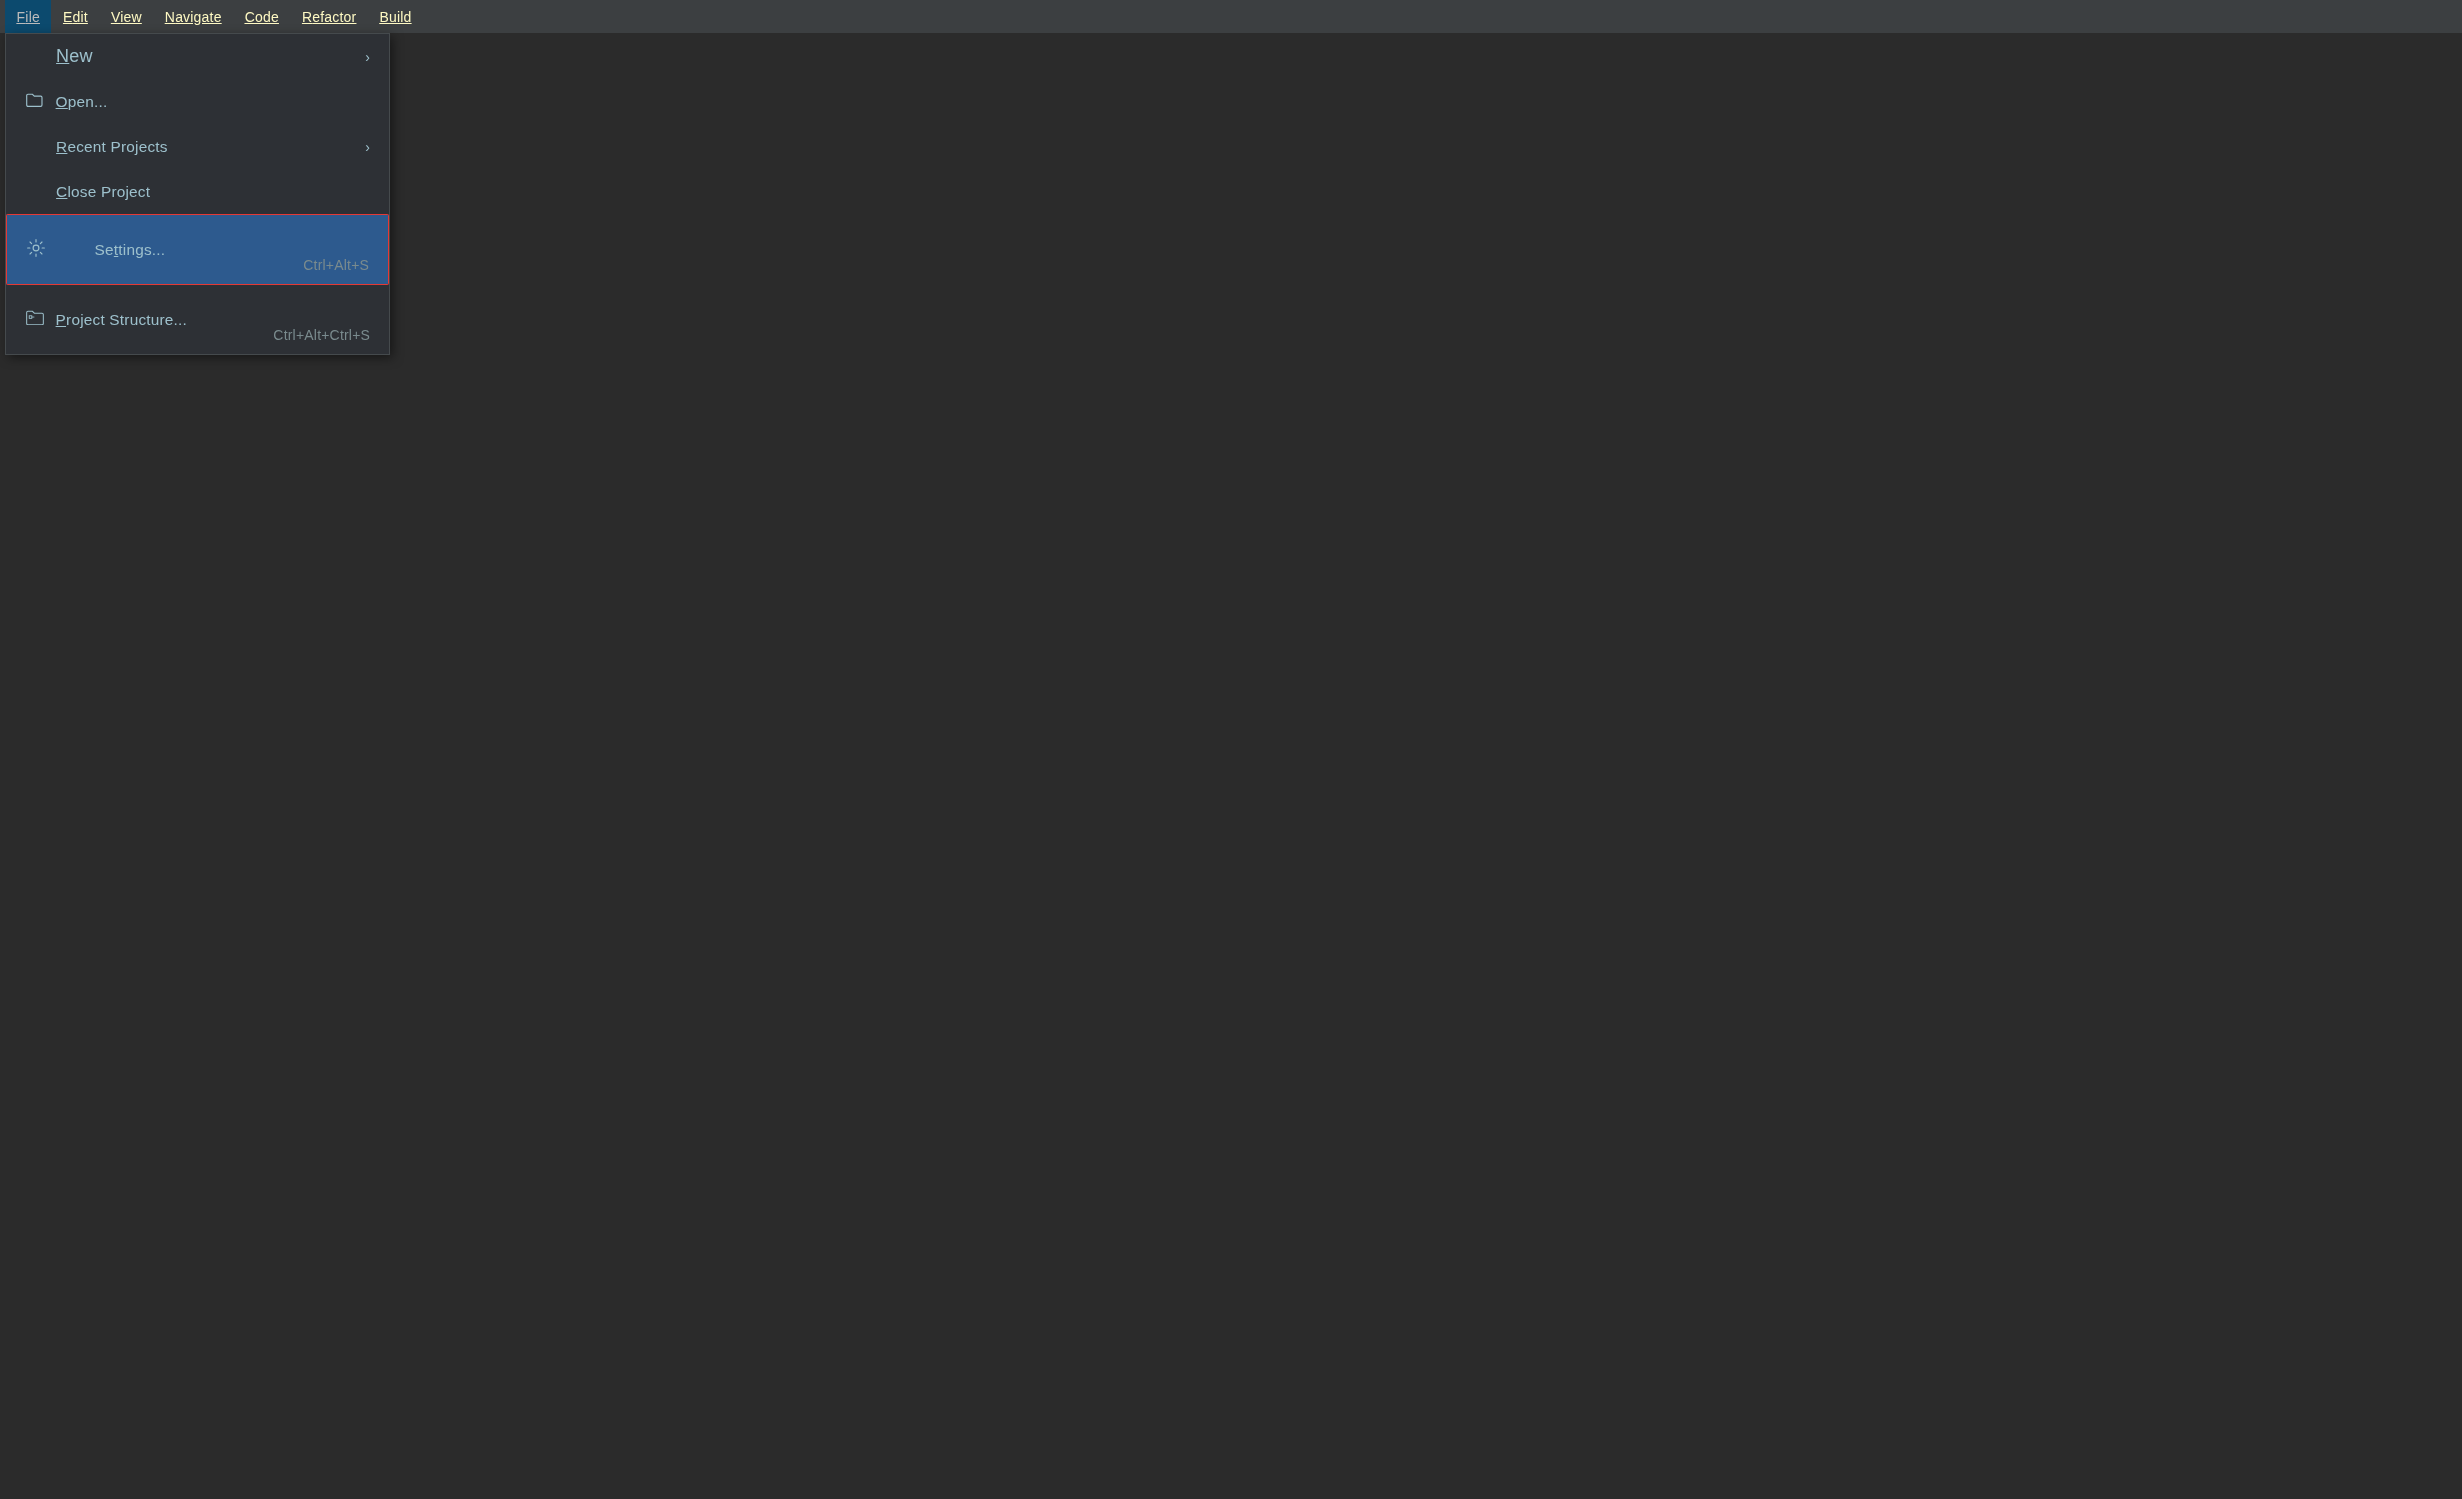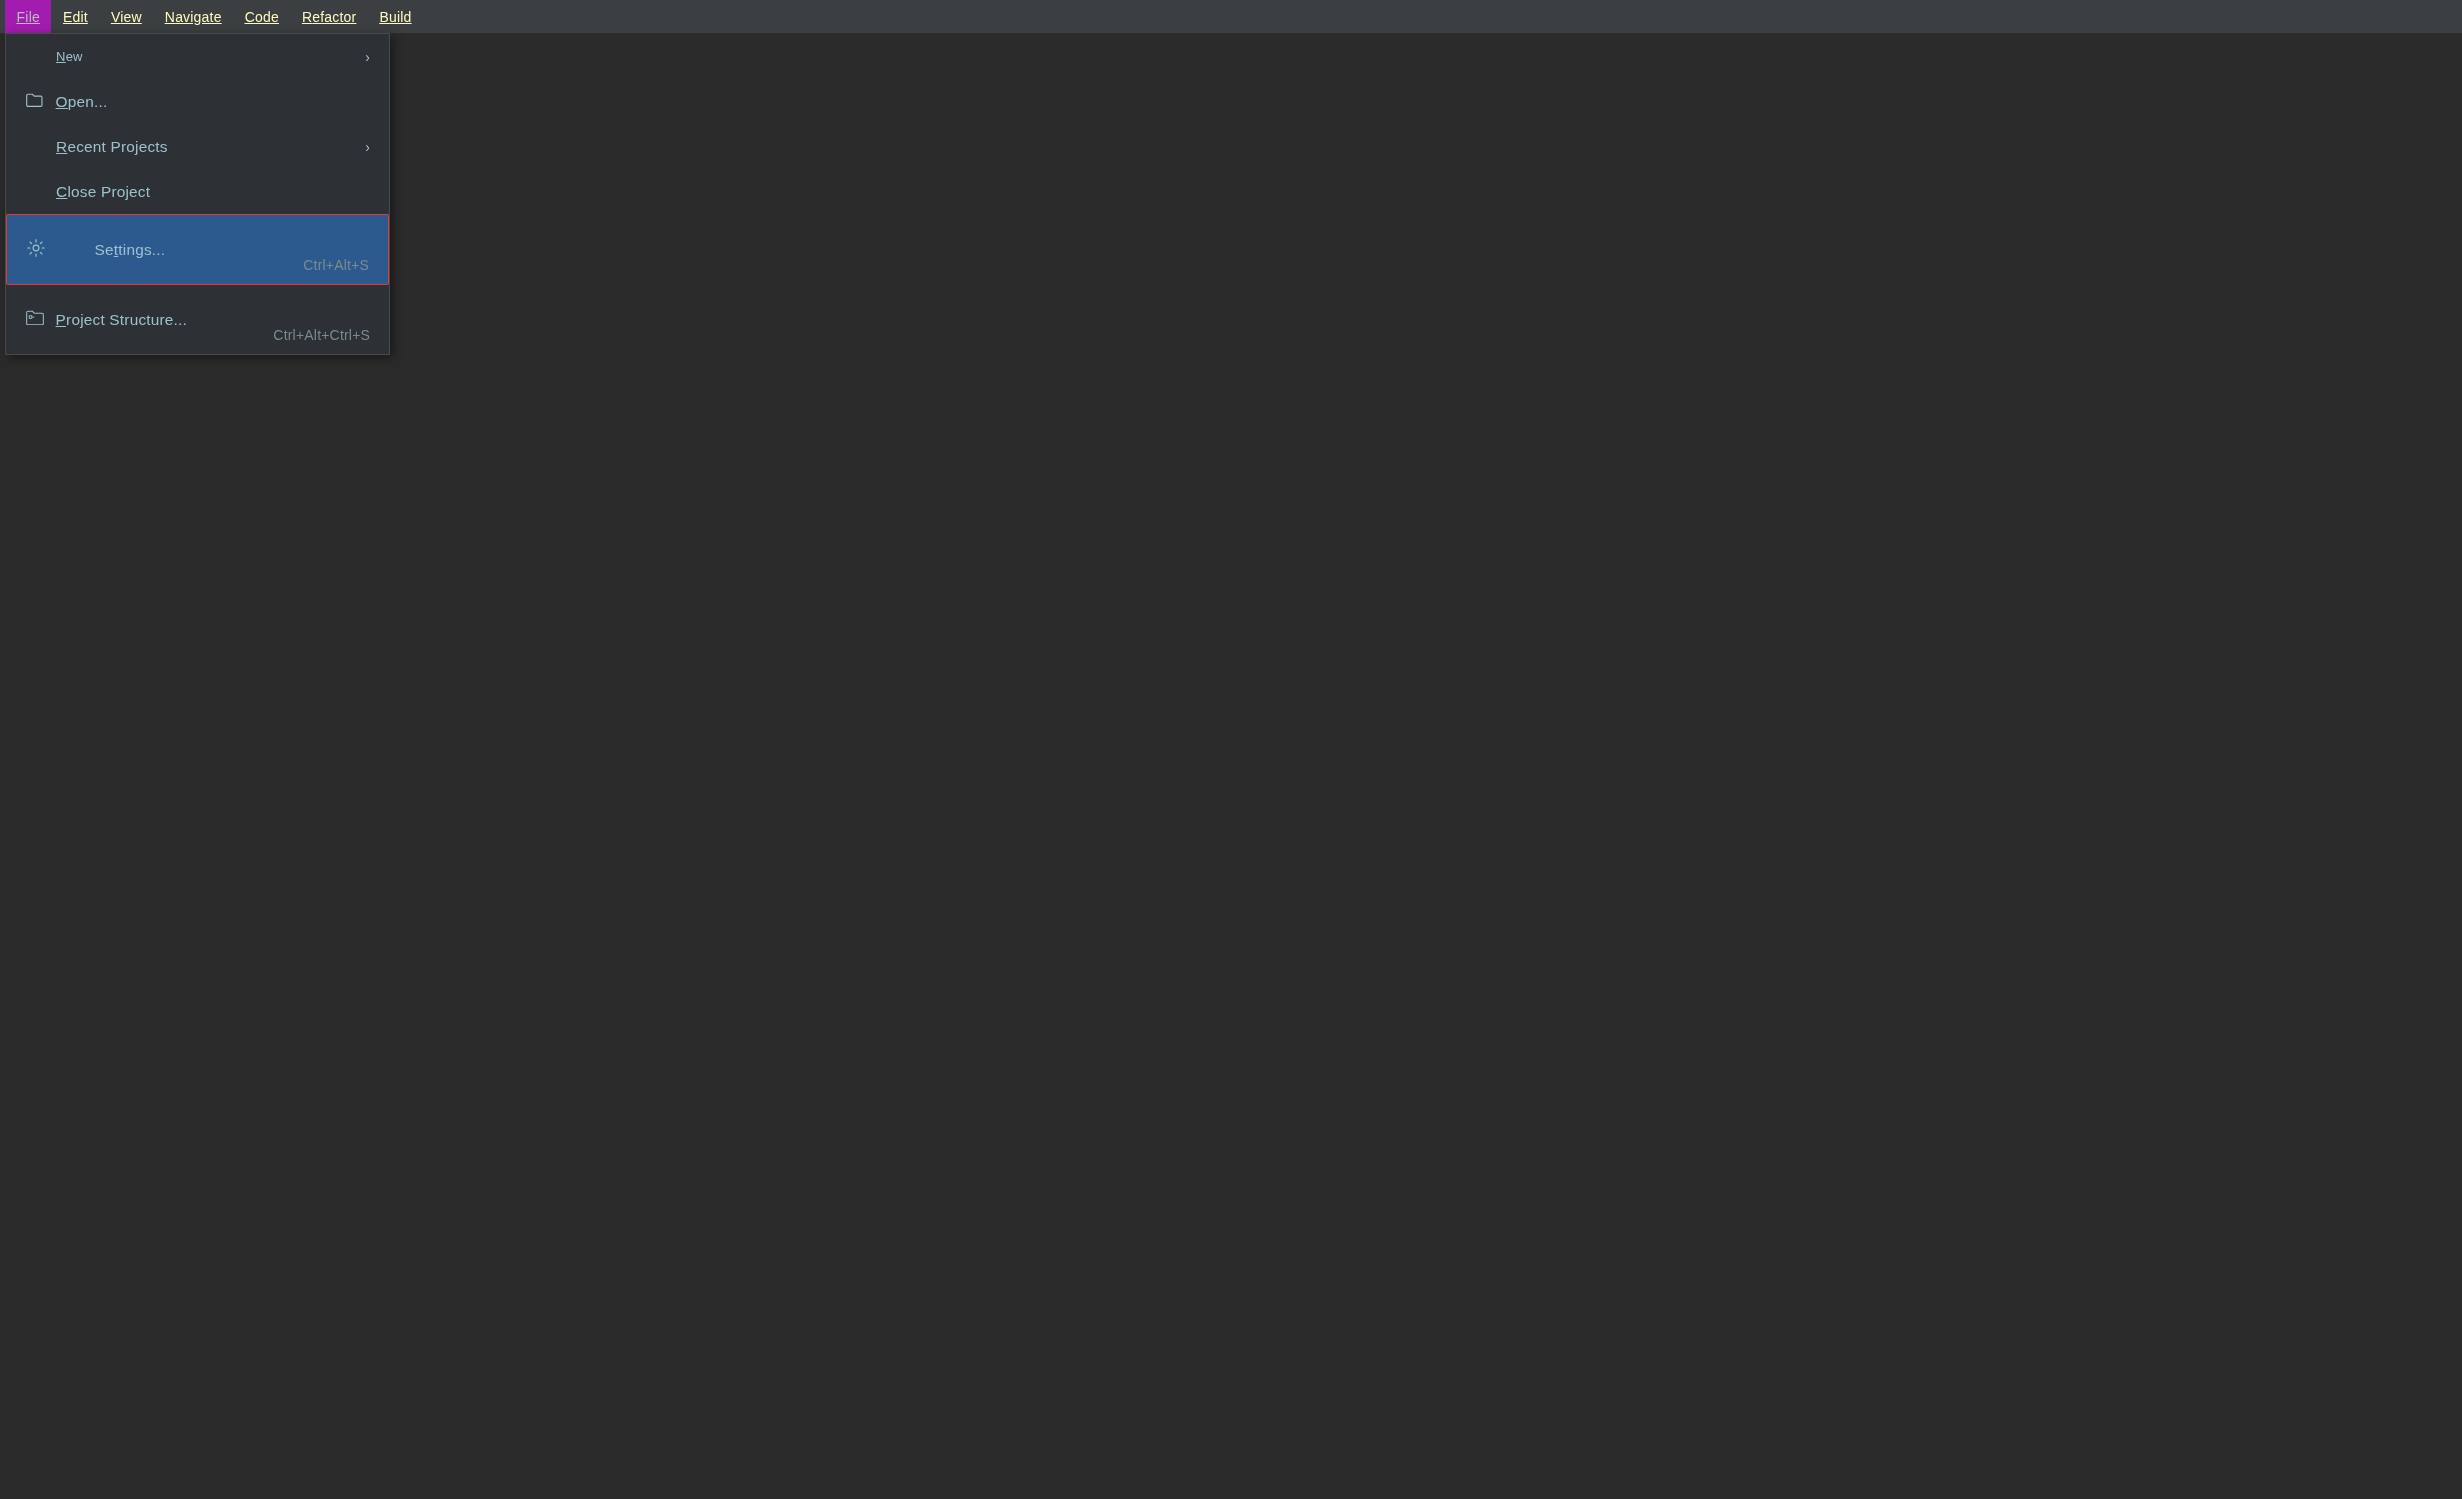--- a/index.html
+++ b/index.html
@@ -31,21 +31,21 @@
       color: #fef9c3;
       font-size: 14px;
       cursor: pointer;
       position: relative;
       text-decoration: underline;
       text-decoration-style: solid;
       letter-spacing: 0.2px;
     }
 
     .menubar-item.active {
-      background-color: #a21caf;
+      background-color: #0c4a6e;
       color: #bbbbbb;
     }
 
     .dropdown-container {
       position: absolute;
       top: 33px;
       left: 0;
       width: 385px;
       background-color: #2d3035;
       border: 0.6px solid #454a4d;
@@ -96,21 +96,21 @@
       color: #9dc0cc;
       font-size: 14px;
       margin-left: auto;
     }
 
     .dropdown-item.no-icon .item-label {
       margin-left: 31px;
     }
 
     .new-item {
-      font-size: 13px;
+      font-size: 18px;
     }
 
     
     .acc {
       text-decoration: underline;
     }
   </style>
 </head>
 <body>
 

